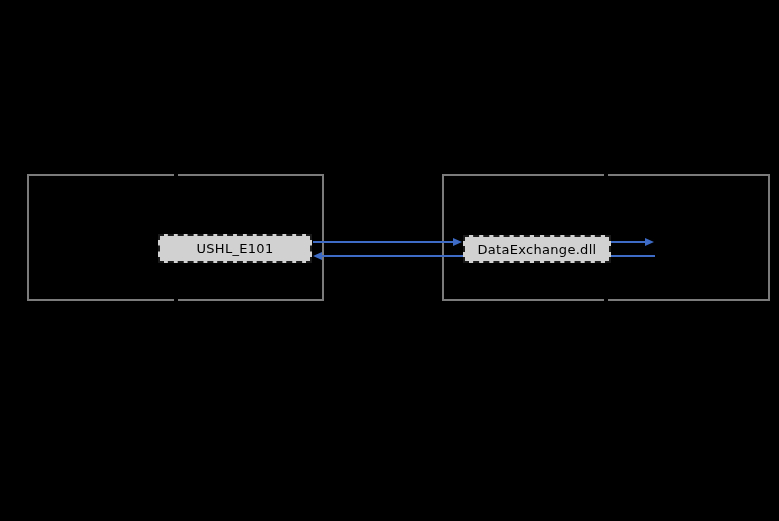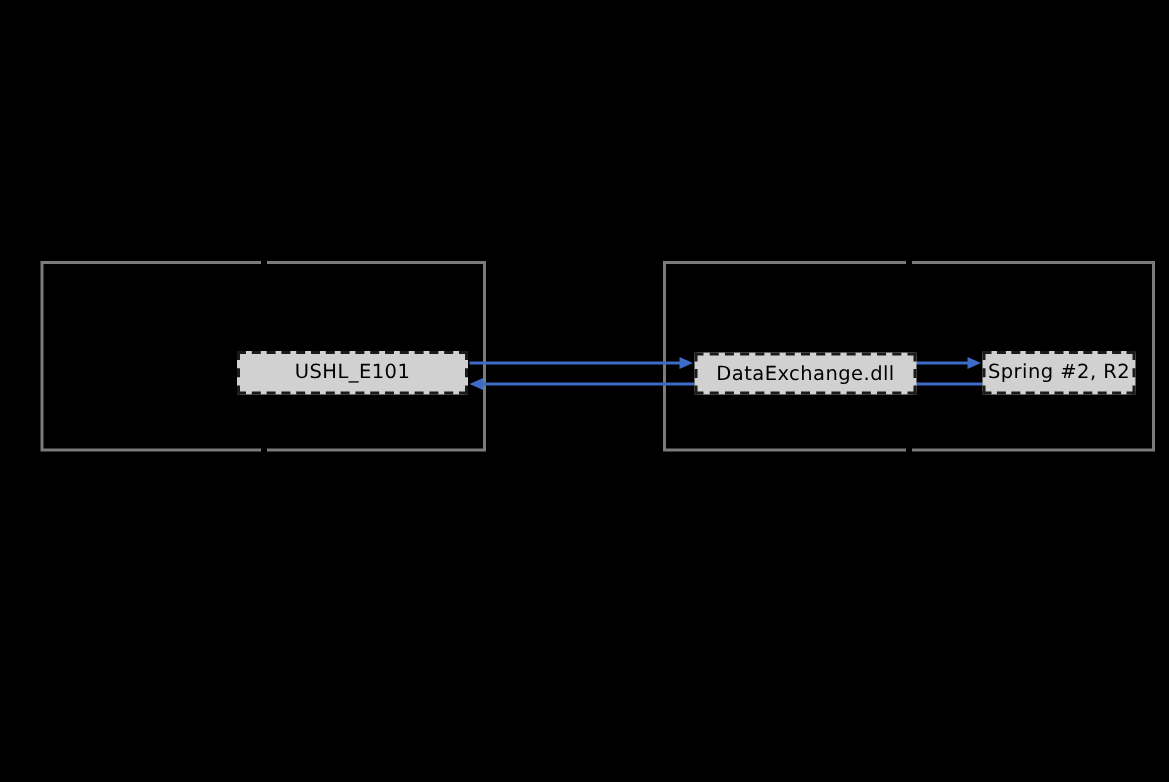--- a/index.html
+++ b/index.html
@@ -97,17 +97,14 @@
   <div class="edge-head point-left" id="edge2-back-head"></div>
 
   <div class="node" id="node-ushl">
     <span>USHL_E101</span>
   </div>
 
   <div class="node" id="node-dx">
     <span>DataExchange.dll</span>
   </div>
 
-  <div class="node" id="node-spring">
-    <span>Spring #2, R2</span>
-  </div>
 
 </div>
 
 </body></html>

